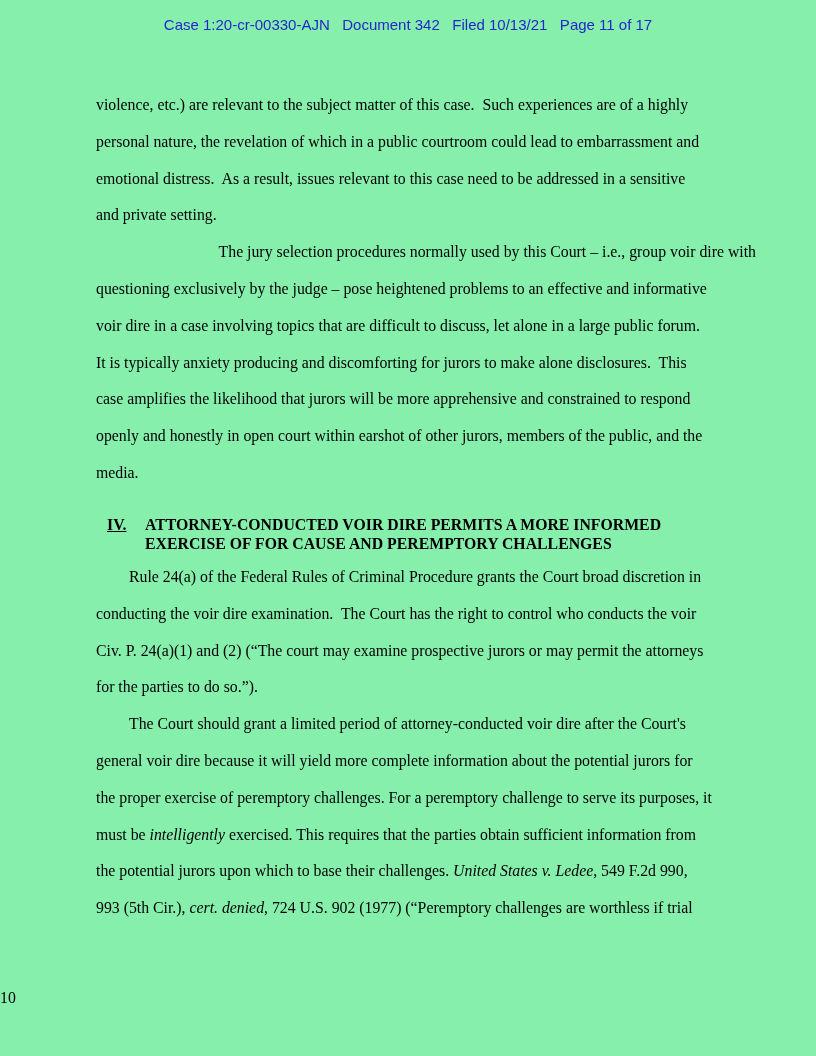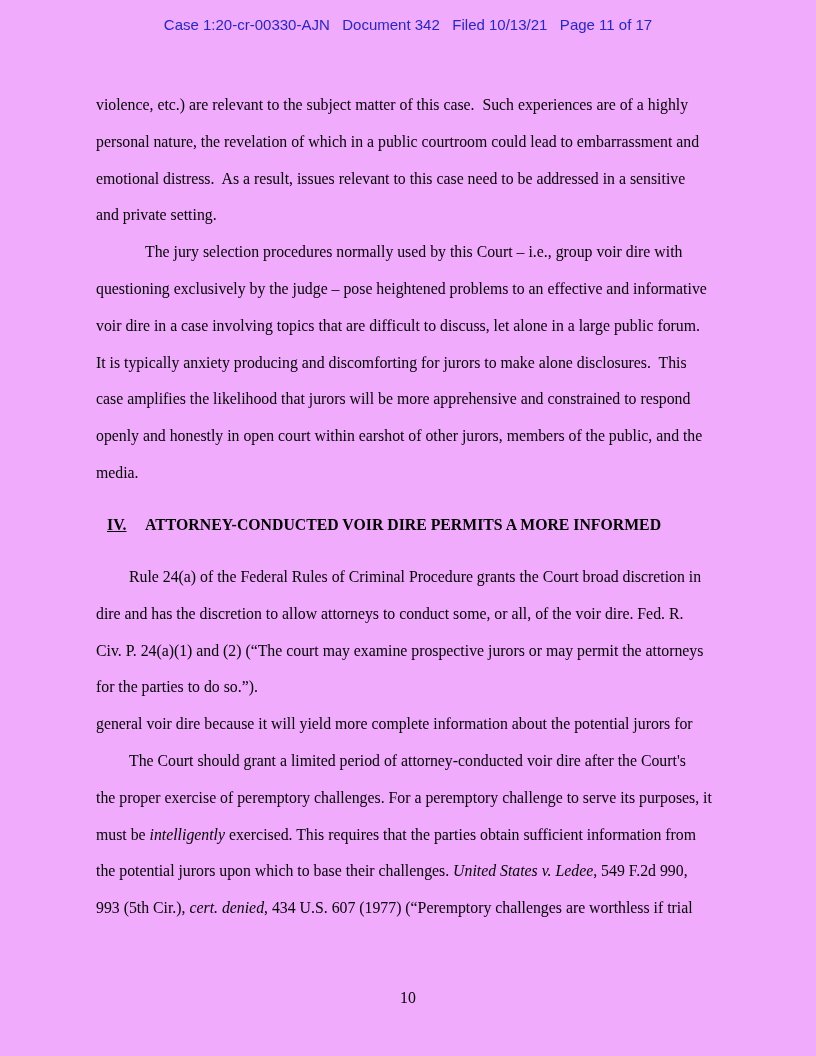--- a/index.html
+++ b/index.html
@@ -1,20 +1,20 @@
 <!DOCTYPE html>
 <html><head>
 <meta charset="utf-8">
 <style>
   html, body { margin: 0; padding: 0; background: #ffffff; }
   .page {
     position: relative;
     width: 816px;
     height: 1056px;
-    background: #f0abfc;
+    background: #86efac;
     overflow: hidden;
     font-family: "Liberation Serif", serif;
     color: #000000;
   }
   .header-stamp {
     position: absolute;
     top: 16px;
     left: 0;
     width: 100%;
     text-align: center;
@@ -43,69 +43,69 @@
     font-weight: bold;
     line-height: 18.6px;
   }
   .heading-num { position: absolute; left: 11px; top: 0; text-decoration: underline; }
   .heading-text { padding-left: 49px; font-family: Liberation Serif, serif; }
   .footer {
     position: absolute;
     top: 988px;
     left: 0;
     width: 100%;
-    text-align: center;
     font-size: 15.8px;
     line-height: 20px;
   }
 </style>
 </head>
 <body>
 
 <div class="page">
 
   <div class="header-stamp" style="color: rgb(37, 38, 203);">Case 1:20-cr-00330-AJN   Document 342   Filed 10/13/21   Page 11 of 17</div>
 
   <div class="content-block" id="part1">
       <div>
         <div class="docline"><span>violence, etc.) are relevant to the subject matter of this case.  Such experiences are of a highly</span></div>
         <div class="docline"><span>personal nature, the revelation of which in a public courtroom could lead to embarrassment and</span></div>
         <div class="docline"><span>emotional distress.  As a result, issues relevant to this case need to be addressed in a sensitive</span></div>
         <div class="docline"><span>and private setting.</span></div>
       </div>
       <div>
-        <div class="docline" style="padding-left: 49px;"><span>The jury selection procedures normally used by this Court – i.e., group voir dire with</span></div>
+        <div class="docline" style="padding-left: 49px; text-align: right;"><span>The jury selection procedures normally used by this Court – i.e., group voir dire with</span></div>
         <div class="docline"><span>questioning exclusively by the judge – pose heightened problems to an effective and informative</span></div>
         <div class="docline"><span>voir dire in a case involving topics that are difficult to discuss, let alone in a large public forum.</span></div>
         <div class="docline"><span>It is typically anxiety producing and discomforting for jurors to make alone disclosures.  This</span></div>
         <div class="docline"><span>case amplifies the likelihood that jurors will be more apprehensive and constrained to respond</span></div>
         <div class="docline"><span>openly and honestly in open court within earshot of other jurors, members of the public, and the</span></div>
         <div class="docline"><span>media.</span></div>
       </div>
     </div>
 
   <div class="heading">
     <span class="heading-num">IV.</span>
     <div class="heading-text">
       <div>ATTORNEY-CONDUCTED VOIR DIRE PERMITS A MORE INFORMED</div>
+      <div>EXERCISE OF FOR CAUSE AND PEREMPTORY CHALLENGES</div>
     </div>
   </div>
 
   <div class="content-block" id="part2">
       <div>
         <div class="docline" style="padding-left: 33px;"><span>Rule 24(a) of the Federal Rules of Criminal Procedure grants the Court broad discretion in</span></div>
-        <div class="docline"><span>dire and has the discretion to allow attorneys to conduct some, or all, of the voir dire. Fed. R.</span></div>
+        <div class="docline"><span>conducting the voir dire examination.  The Court has the right to control who conducts the voir</span></div>
         <div class="docline"><span>Civ. P. 24(a)(1) and (2) (“The court may examine prospective jurors or may permit the attorneys</span></div>
         <div class="docline"><span>for the parties to do so.”).</span></div>
       </div>
       <div>
+        <div class="docline" style="padding-left: 33px;"><span>The Court should grant a limited period of attorney-conducted voir dire after the Court's</span></div>
         <div class="docline"><span>general voir dire because it will yield more complete information about the potential jurors for</span></div>
-        <div class="docline" style="padding-left: 33px;"><span>The Court should grant a limited period of attorney-conducted voir dire after the Court's</span></div>
         <div class="docline"><span>the proper exercise of peremptory challenges. For a peremptory challenge to serve its purposes, it</span></div>
         <div class="docline"><span>must be </span><span class="it">intelligently</span><span> exercised. This requires that the parties obtain sufficient information from</span></div>
         <div class="docline"><span>the potential jurors upon which to base their challenges. </span><span class="it">United States v. Ledee</span><span>, 549 F.2d 990,</span></div>
-        <div class="docline"><span>993 (5th Cir.), </span><span class="it">cert. denied</span><span>, 434 U.S. 607 (1977) (“Peremptory challenges are worthless if trial</span></div>
+        <div class="docline"><span>993 (5th Cir.), </span><span class="it">cert. denied</span><span>, 724 U.S. 902 (1977) (“Peremptory challenges are worthless if trial</span></div>
       </div>
     </div>
 
   <div class="footer">10</div>
 
 </div>
 
 </body></html>

